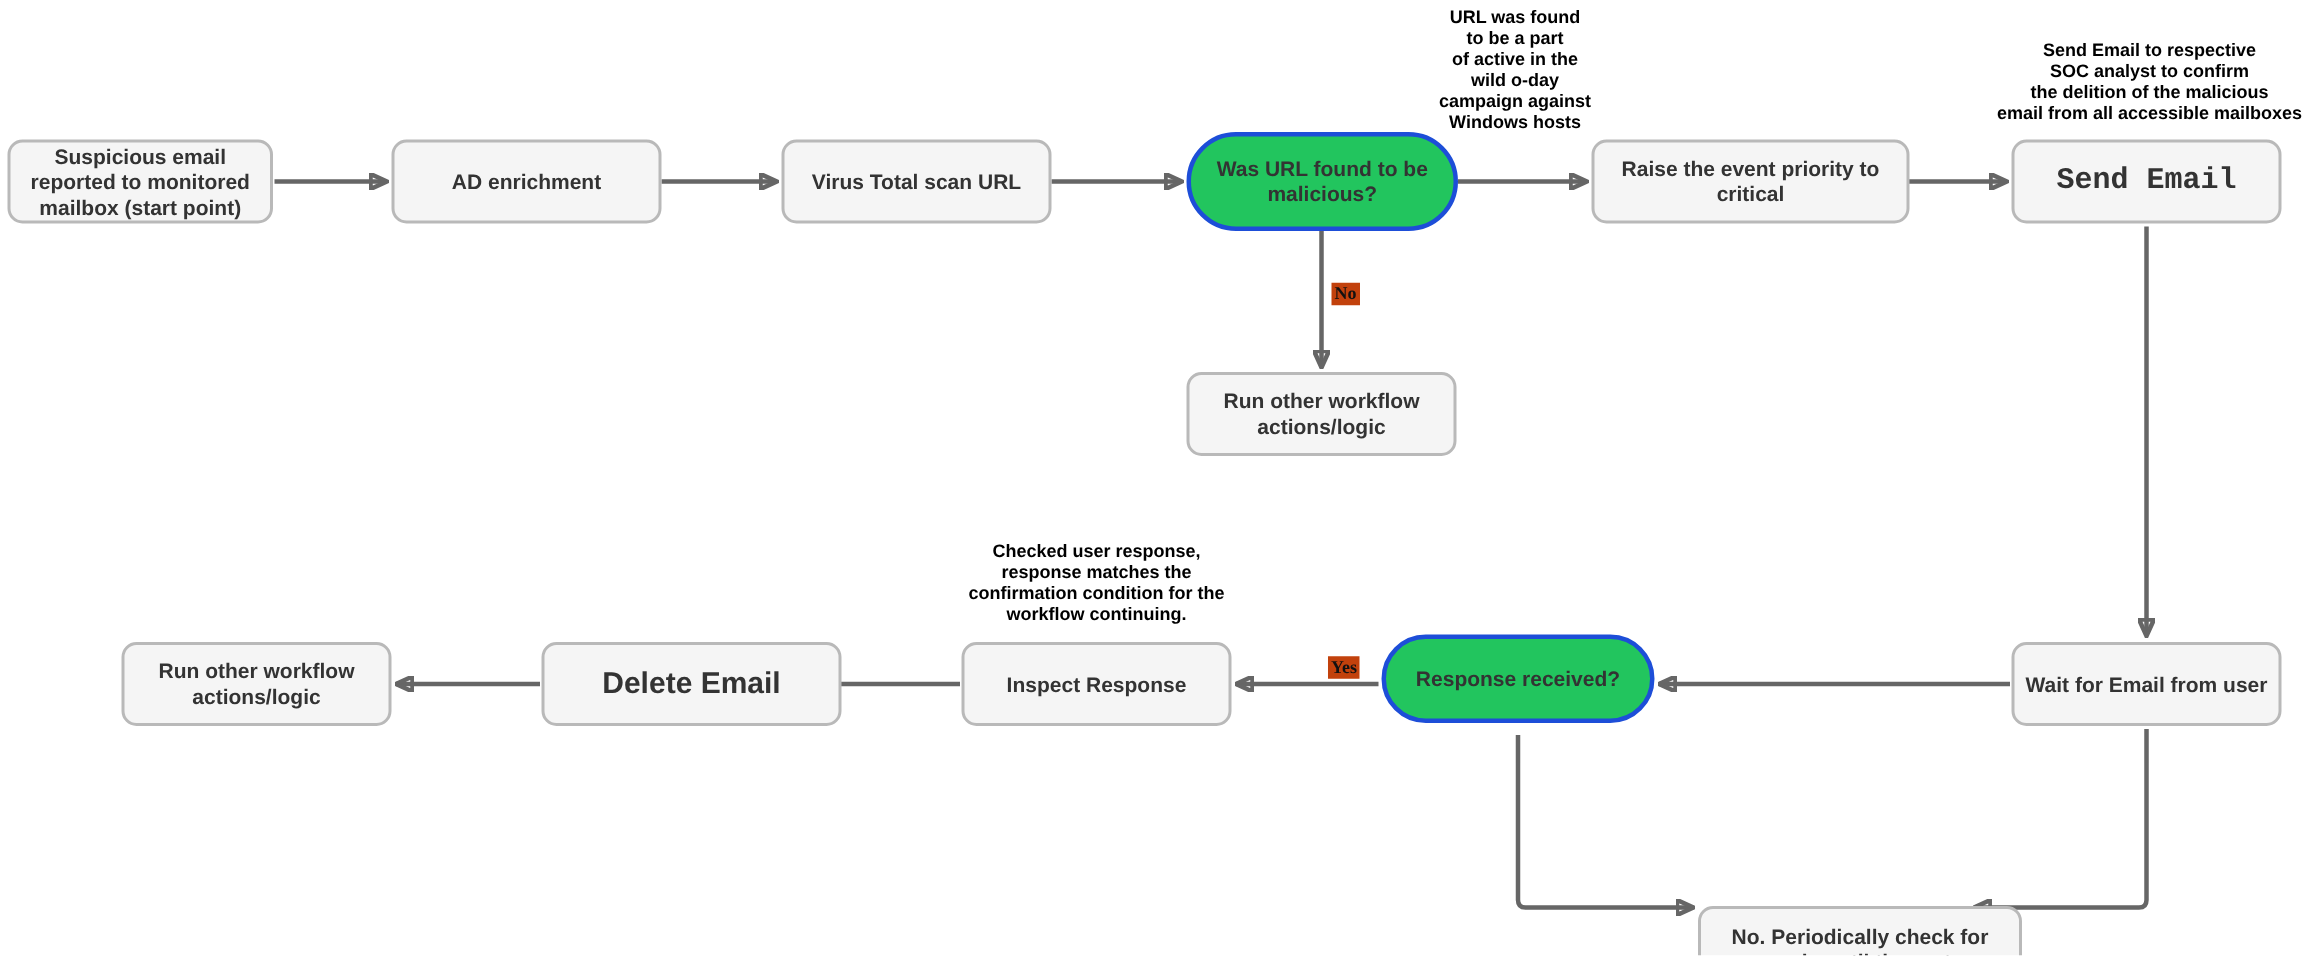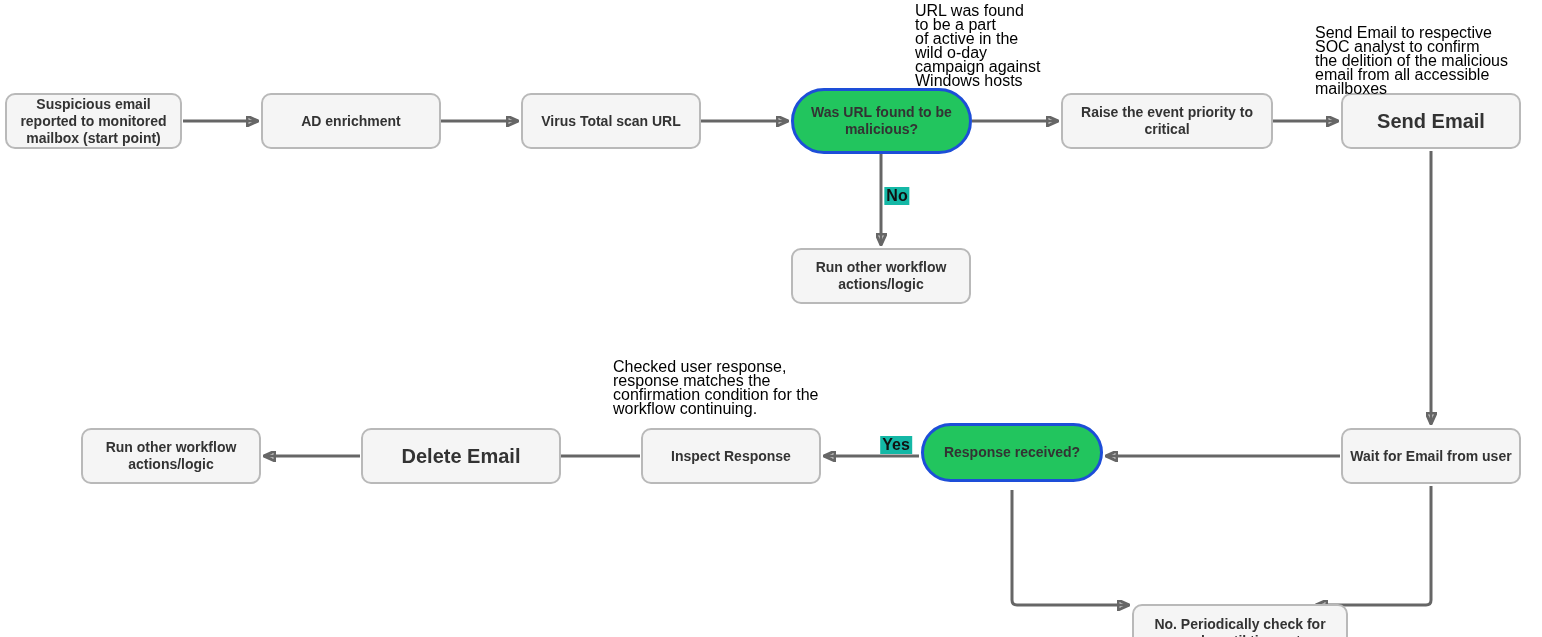--- a/index.html
+++ b/index.html
@@ -13,27 +13,28 @@
     position:absolute; box-sizing:border-box;
     display:flex; align-items:center; justify-content:center;
     text-align:center; color:#333333;
     font-size:14px; font-weight:700; line-height:17px; padding:2px 6px;
   }
   .process  { background:#f5f5f5; border:2.5px solid #b9b9b9; border-radius:10px; }
   .decision { background:#22c55e; border:3px solid #1d4ed8; border-radius:33px; padding:2px 12px; }
   .emphasis { font-size:20px; line-height:24px; }
   .edge-label {
     position:absolute; transform:translate(-50%,-50%);
-    background:#14b8a6; padding:0 2px;
-    font-size:16px; font-weight:700; color:#111111; white-space:nowrap;
+    background:#c2410c; padding:0 2px;
+    font-size:12px; font-weight:700; color:#111111; white-space:nowrap;font-family:Liberation Serif, serif;
   }
   .annotation {
     position:absolute; transform:translateX(-50%);
-    font-size:16px; line-height:14px; color:#000000;
+    text-align:center; font-size:12px; line-height:14px; color:#000000;
     white-space:pre-line;
+    font-weight:bold;
   }
 </style>
 </head>
 <body>
 
 <div class="canvas">
 
   <svg class="edges" viewBox="0 0 1542 637" xmlns="http://www.w3.org/2000/svg">
     <defs>
       <marker id="arrow" markerUnits="userSpaceOnUse" markerWidth="13" markerHeight="11" refX="12" refY="5.5" orient="auto">
@@ -63,21 +64,21 @@
   </div>
   <div class="node process" style="left:261px; top:93px;  width:180px; height:56px;">
     <span>AD enrichment</span>
   </div>
   <div class="node decision" style="left:791px; top:88px;  width:181px; height:66px;">
     <span>Was URL found to be malicious?</span>
   </div>
   <div class="node process" style="left:1061px; top:93px; width:212px; height:56px;">
     <span>Raise the event priority to critical</span>
   </div>
-  <div class="node process emphasis" style="left:1341px; top:93px; width:180px; height:56px;">
+  <div class="node process emphasis" style="left:1341px; top:93px; width:180px; height:56px;font-family:Liberation Mono, monospace;">
     <span>Send Email</span>
   </div>
 
   <div class="node process" style="left:791px; top:248px; width:180px; height:56px;">
     <span>Run other workflow actions/logic</span>
   </div>
 
   <div class="node process" style="left:81px;  top:428px; width:180px; height:56px;">
     <span>Run other workflow actions/logic</span>
   </div>

